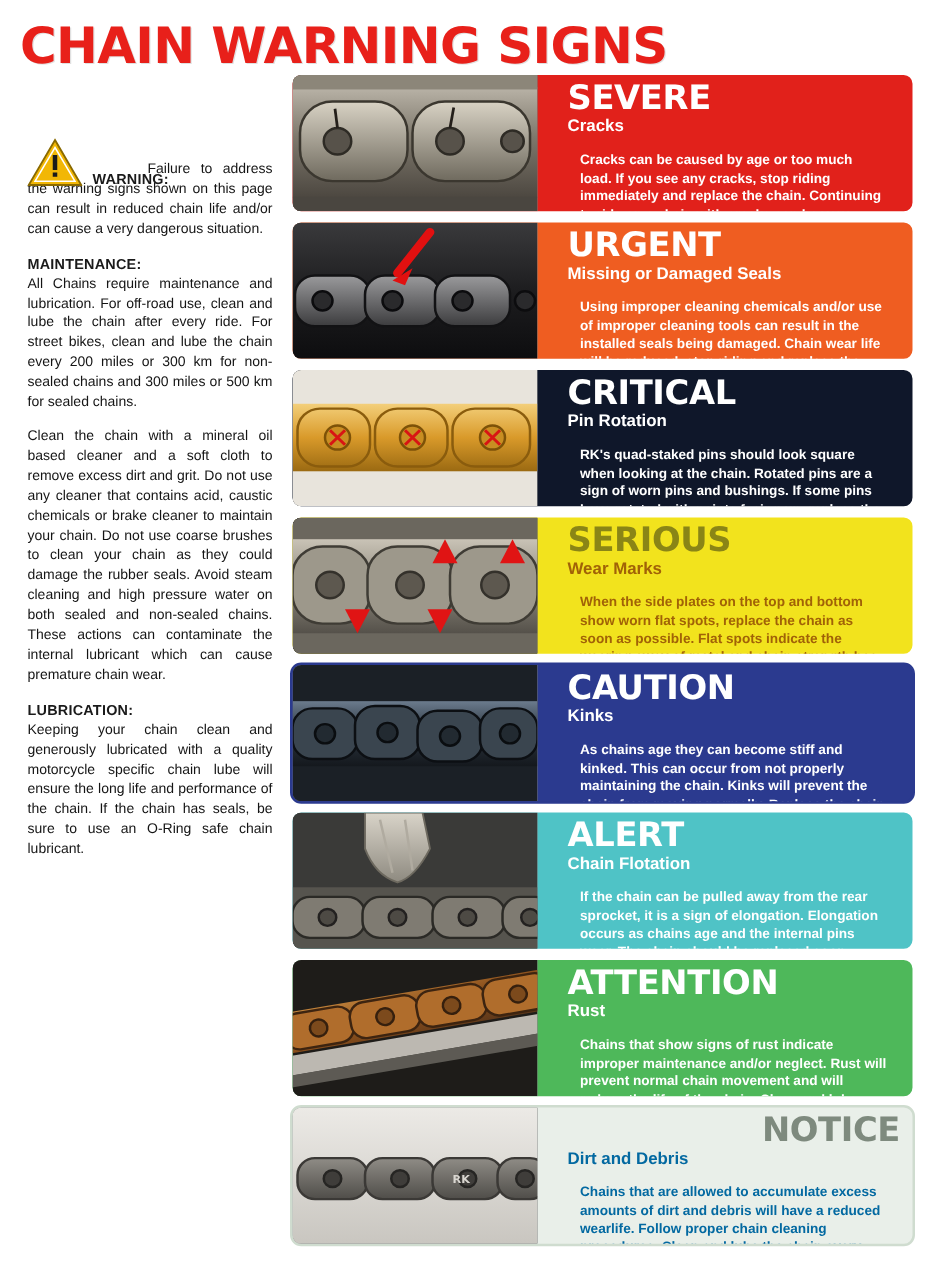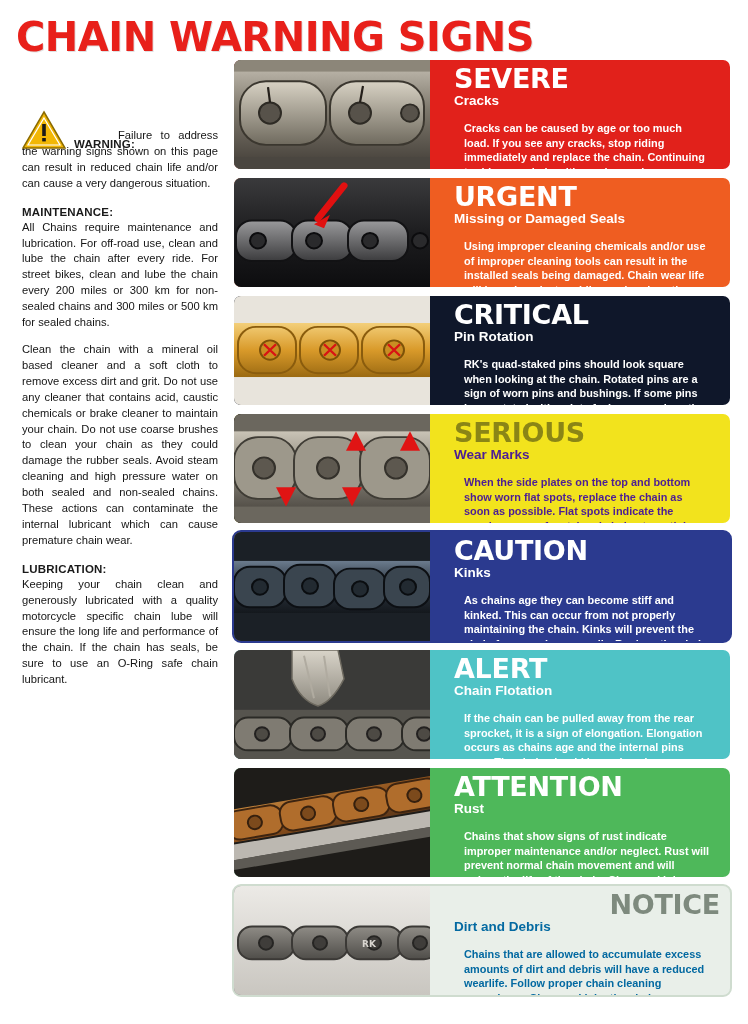--- a/index.html
+++ b/index.html
@@ -127,21 +127,21 @@
   
   .c-severe    { background: #e1211b; }
   .c-urgent    { background: #ef5d21; }
   .c-critical  { background: #0f172a; }
   .c-serious   { background: #f2e31d; }
   .c-caution   { background: #2b3a8f; }
   .c-alert     { background: #4fc3c6; }
   .c-attention { background: #4eb85a; }
   .c-notice    { background: #e9efe9; }
 
-  .c-serious .hd, .c-serious .sub, .c-serious .desc { color: #4c1d95; }
+  .c-serious .hd, .c-serious .sub, .c-serious .desc { color: #a16207; }
   .c-serious .hd { color: #8a8516; }
   .c-notice .hd { color: #7e8a7e; text-align: right; }
   .c-notice .sub, .c-notice .desc { color: #0369a1; }
 
   .c-caution { border-color: #2b3a8f; }
   .c-notice  { border: 2px solid #cfdccf; }
 
   
   .card::after {
     content: "";

